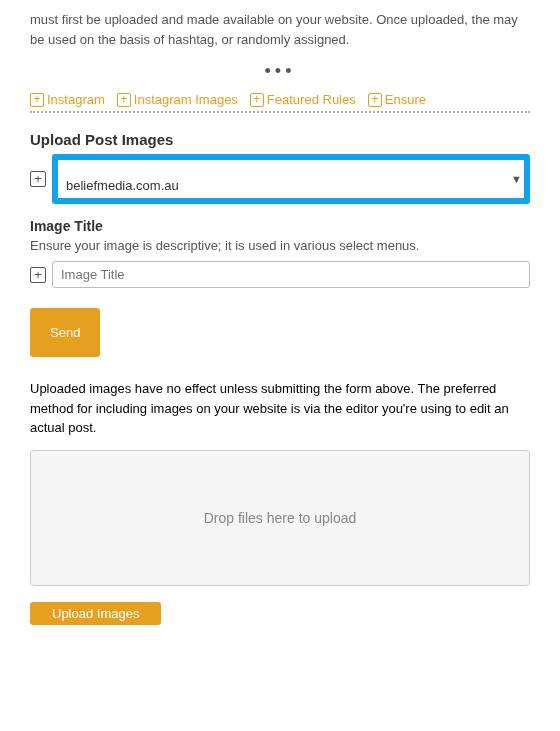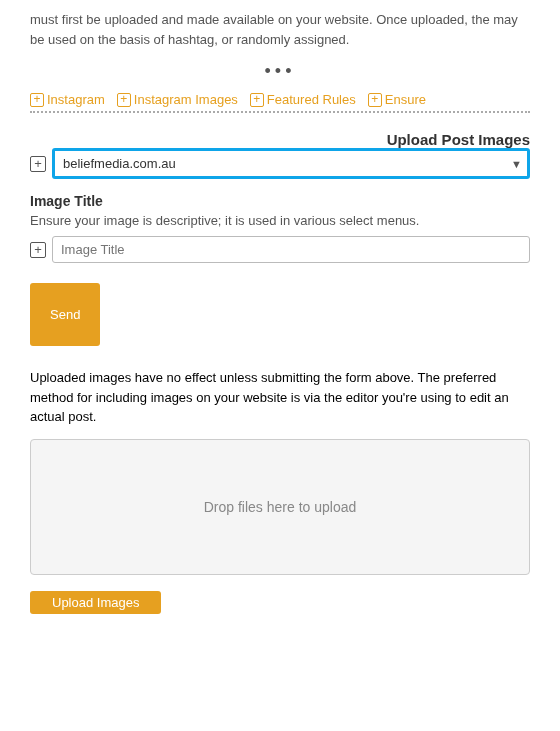--- a/index.html
+++ b/index.html
@@ -71,21 +71,21 @@
     .dotted-separator {
       border: none;
       border-top: 2px dotted #aaa;
       margin-bottom: 18px;
     }
 
     .section-title {
       font-size: 15px;
       font-weight: bold;
       color: #333;
-      text-align: right;
+      margin-bottom: 6px;
     }
 
     .section-desc {
       font-size: 13px;
       color: #555;
       line-height: 1.5;
       margin-bottom: 12px;
     }
 
     .field-row {
@@ -108,22 +108,22 @@
       flex-shrink: 0;
     }
 
     .select-wrapper {
       position: relative;
       flex: 1;
     }
 
     .select-field {
       width: 100%;
-      padding: 5px 28px 5px 8px;
-      border: 3px solid #0ea5e9;
+      padding: 18px 28px 5px 8px;
+      border: 6px solid #0ea5e9;
       border-radius: 3px;
       font-size: 13px;
       color: #333;
       background: #fff;
       appearance: none;
       -webkit-appearance: none;
       cursor: pointer;
     }
 
     .select-arrow {
@@ -162,21 +162,21 @@
       border: 1px solid #bbb;
       border-radius: 3px;
       font-size: 13px;
       color: #999;
     }
 
     .send-button {
       background: #e6a020;
       color: #fff;
       border: none;
-      padding: 24px 20px;
+      padding: 17px 20px;
       font-size: 13px;
       border-radius: 3px;
       cursor: pointer;
       margin-bottom: 22px;
     }
 
     .upload-section-title {
       font-size: 14px;
       font-weight: bold;
       color: #333;

